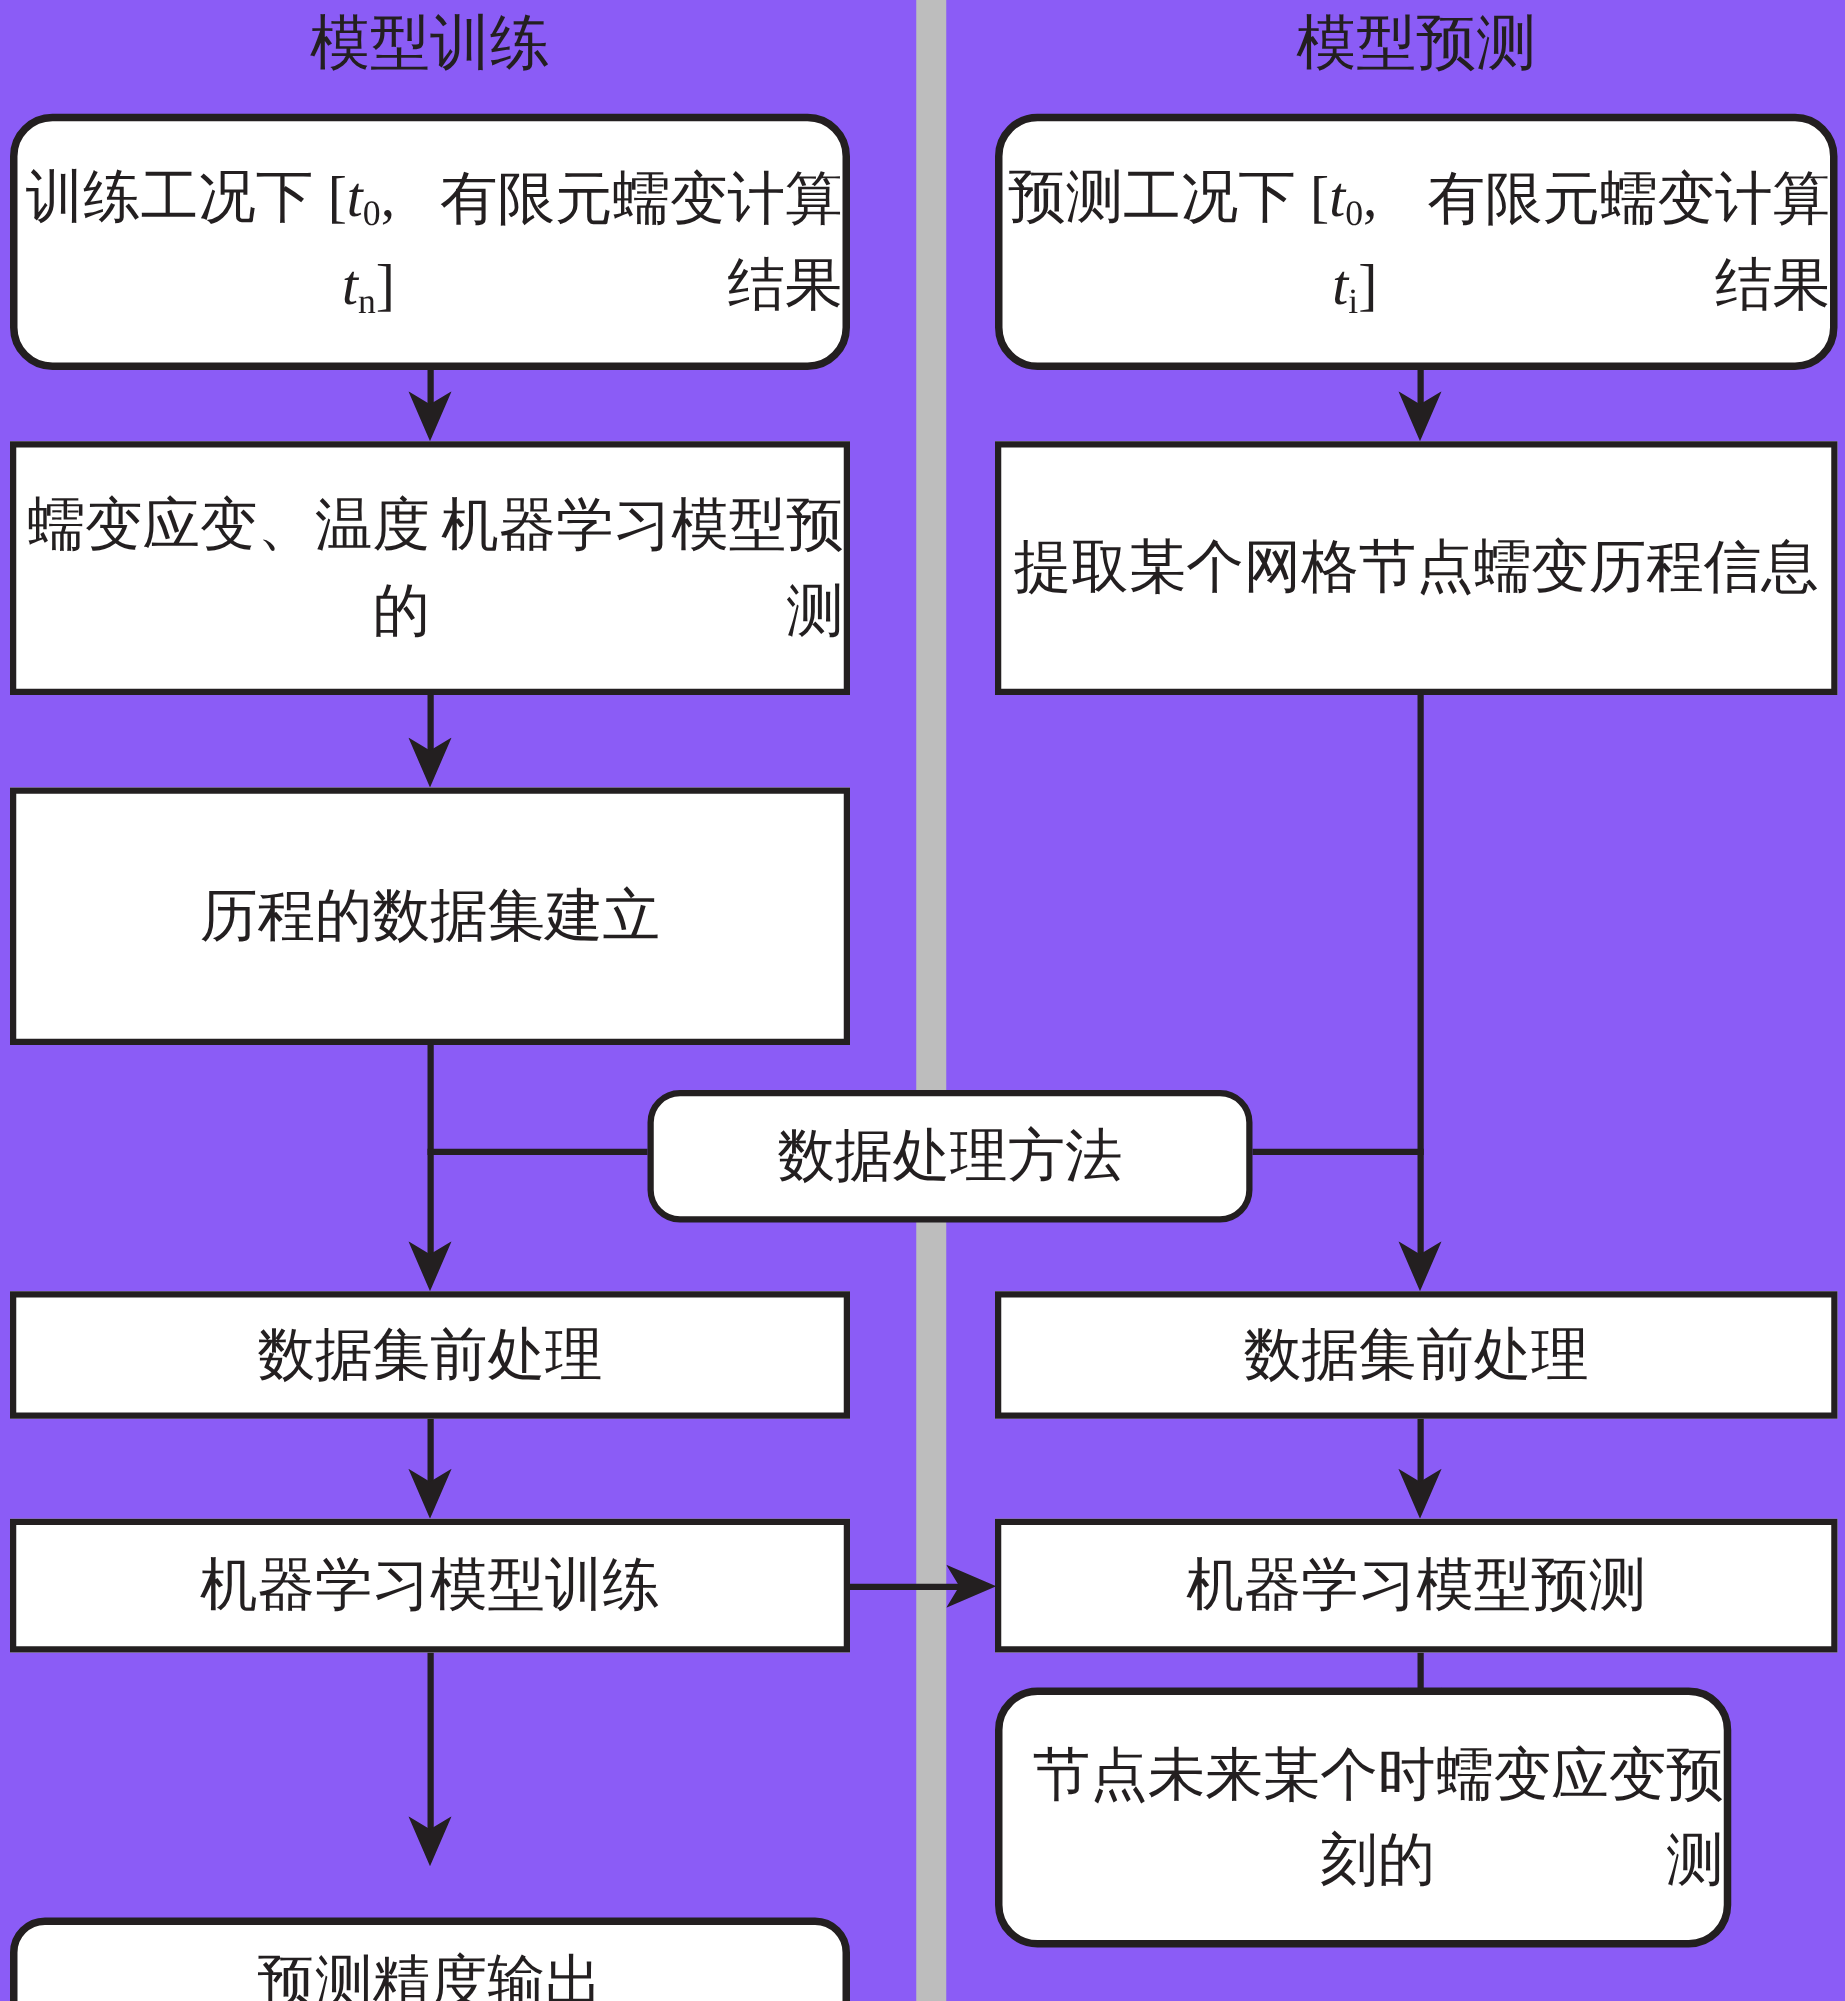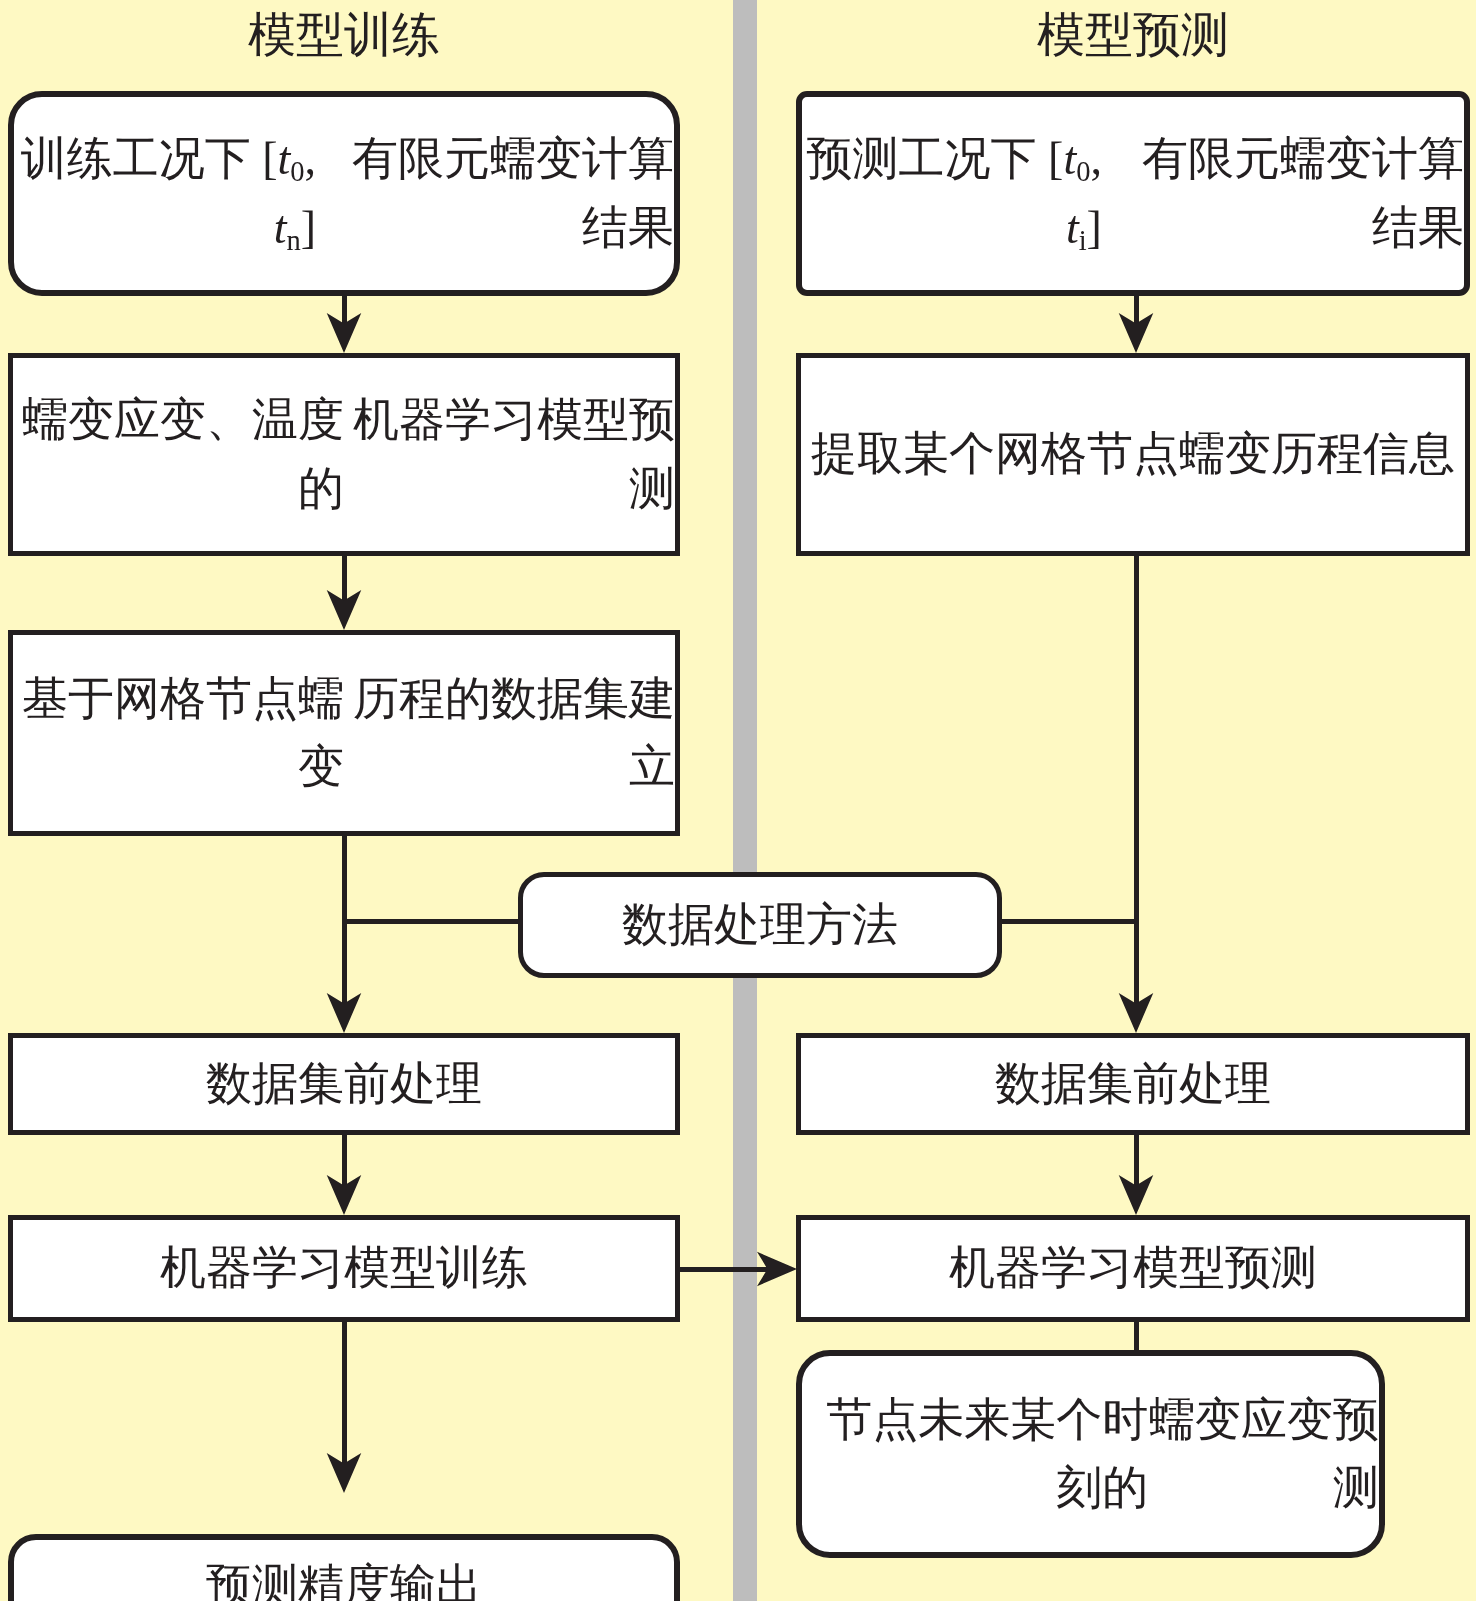--- a/index.html
+++ b/index.html
@@ -4,21 +4,21 @@
 <style>
   html, body {
     margin: 0;
     padding: 0;
     background: #ffffff;
   }
   .stage {
     position: relative;
     width: 1476px;
     height: 1601px;
-    background: #fef9c3;
+    background: #8b5cf6;
     font-family: "Liberation Serif", "DejaVu Serif", serif;
     color: #231f20;
     overflow: hidden;
   }
   .divider {
     position: absolute;
     top: 0;
     left: 733px;
     width: 24px;
     height: 1601px;
@@ -101,41 +101,40 @@
     <span class="line-block math"><span>训练工况下 [</span><i>t</i><span class="sub">0</span><span>, </span><i>t</i><span class="sub">n</span><span>]</span></span>
     <span class="line-block">有限元蠕变计算结果</span>
   </div>
 
   <div class="box" style="left:8px; top:353px; width:672px; height:203px;">
     <span class="line-block">蠕变应变、温度的</span>
     <span class="line-block">机器学习模型预测</span>
   </div>
 
   <div class="box" style="left:8px; top:630px; width:672px; height:206px;">
-    <span class="line-block">基于网格节点蠕变</span>
     <span class="line-block">历程的数据集建立</span>
   </div>
 
   <div class="box" style="left:8px; top:1033px; width:672px; height:102px;">
     <span class="line-block">数据集前处理</span>
   </div>
 
   <div class="box" style="left:8px; top:1215px; width:672px; height:107px;">
     <span class="line-block">机器学习模型训练</span>
   </div>
 
   <div class="box rounded" style="left:8px; top:1534px; width:672px; height:104px; border-radius:28px;">
     <span class="line-block">预测精度输出</span>
   </div>
 
   <div class="box rounded" style="left:518px; top:872px; width:484px; height:106px; border-width:5px; border-radius:26px; z-index:3;">
     <span class="line-block">数据处理方法</span>
   </div>
 
-  <div class="box rounded" style="left:796px; top:91px; width:674px; height:205px;border-radius:11px;">
+  <div class="box rounded" style="left:796px; top:91px; width:674px; height:205px;">
     <span class="line-block math"><span>预测工况下 [</span><i>t</i><span class="sub">0</span><span>, </span><i>t</i><span class="sub">i</span><span>]</span></span>
     <span class="line-block">有限元蠕变计算结果</span>
   </div>
 
   <div class="box" style="left:796px; top:353px; width:674px; height:203px;">
     <span class="line-block">提取某个网格节点</span>
     <span class="line-block">蠕变历程信息</span>
   </div>
 
   <div class="box" style="left:796px; top:1033px; width:674px; height:102px;">

